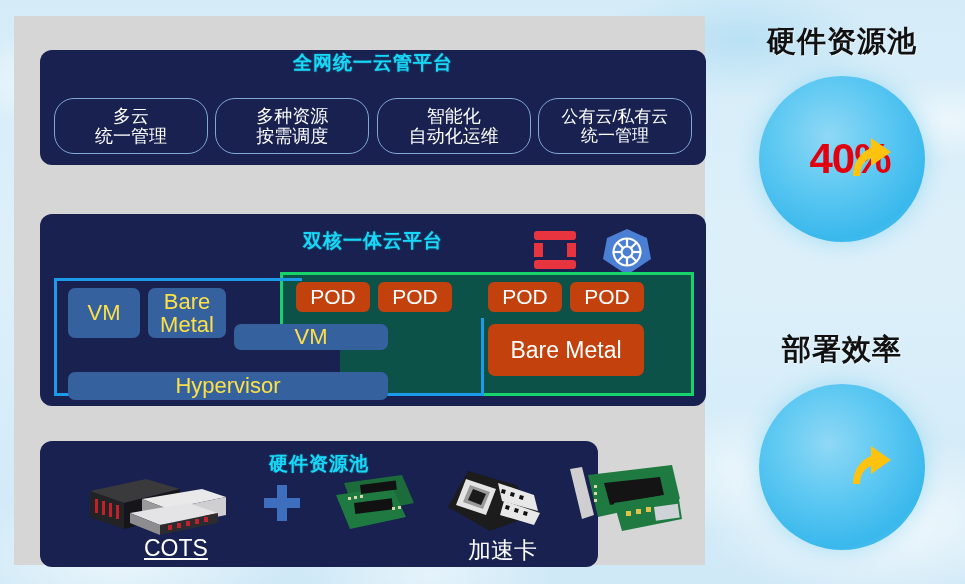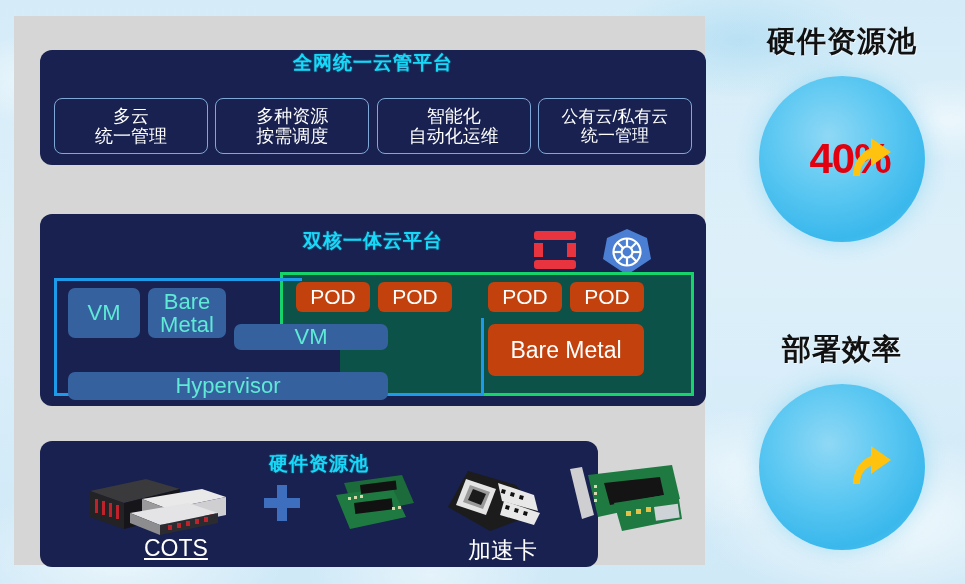--- a/index.html
+++ b/index.html
@@ -33,21 +33,21 @@
 
   .panel-title{
     position:absolute;left:0;right:0;text-align:center;
     color:#18d8f8;font-size:19px;font-weight:bold;letter-spacing:1px;
     text-shadow:0 0 2px rgba(24,216,248,.5);
   }
   
   .cap-row{position:absolute;left:14px;top:48px;right:14px;height:56px;
            display:flex;justify-content:space-between;}
   .cap-box{
-    border:1.5px solid #7fa8d8;border-radius:8px;
+    border:1.5px solid #7fa8d8;border-radius:20px;
     width:154px;height:56px;box-sizing:border-box;
     display:flex;flex-direction:column;align-items:center;justify-content:center;
     color:#ffffff;font-size:18px;line-height:1.12;font-weight:500;
   }
   .cap-box span{display:block;white-space:nowrap;}
 
   
   #core-title{top:14px;}
   .logo{position:absolute;top:13px;}
   #logo-openstack{left:492px;width:46px;height:46px;}
@@ -58,21 +58,21 @@
     position:absolute;left:14px;top:64px;width:430px;height:118px;
     border:3px solid #1d9bea;box-sizing:border-box;background:transparent;
     clip-path:polygon(0 0, 248px 0, 248px 40px, 430px 40px, 430px 118px, 0 118px);
   }
   #green-region{
     position:absolute;left:240px;top:58px;width:414px;height:124px;
     border:3px solid #17d46a;box-sizing:border-box;background:#0d5248;
     clip-path:polygon(0 0, 414px 0, 414px 124px, 60px 124px, 60px 52px, 0 52px);
   }
   .vm-box{
-    position:absolute;background:#35619f;border-radius:7px;color:#5eead4;
+    position:absolute;background:#35619f;border-radius:7px;color:#fde047;
     display:flex;align-items:center;justify-content:center;text-align:center;
     font-size:22px;line-height:1.05;
   }
   .pod-box{
     position:absolute;background:#c2410c;border-radius:6px;color:#fff;
     display:flex;align-items:center;justify-content:center;font-size:21px;
   }
   .bm-green{
     position:absolute;background:#c2410c;border-radius:7px;color:#fff;
     display:flex;align-items:center;justify-content:center;font-size:23px;

